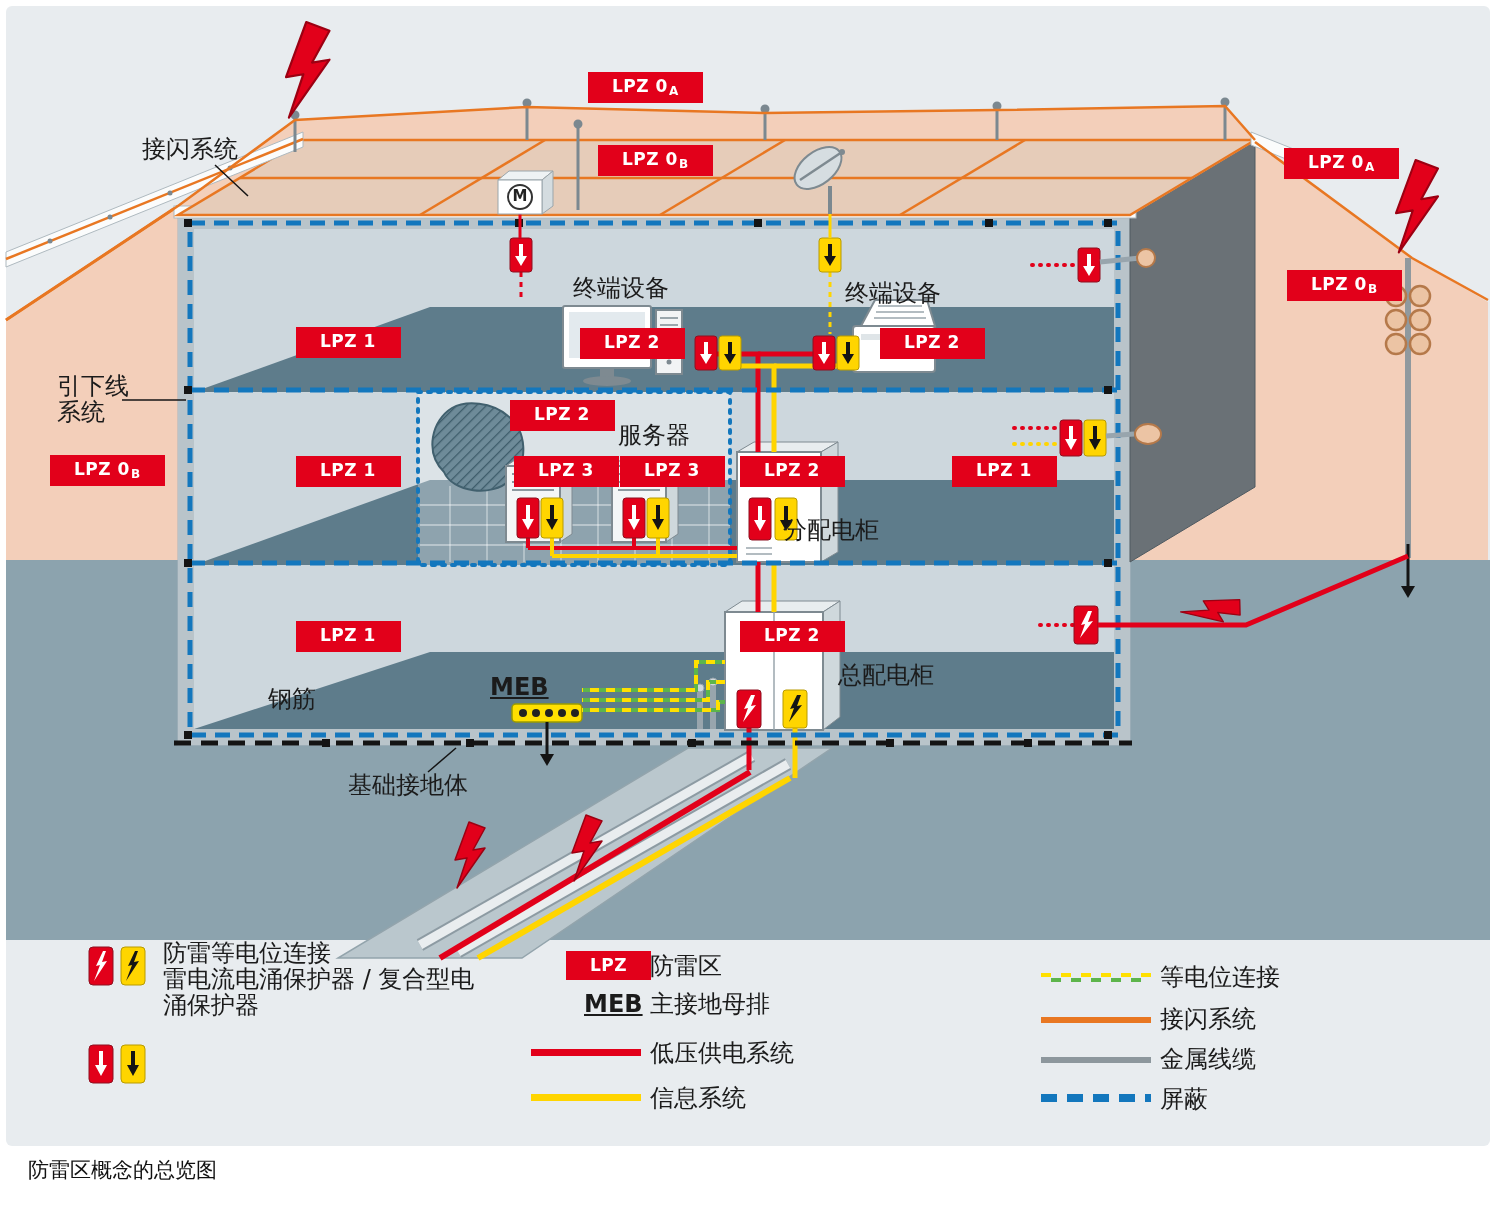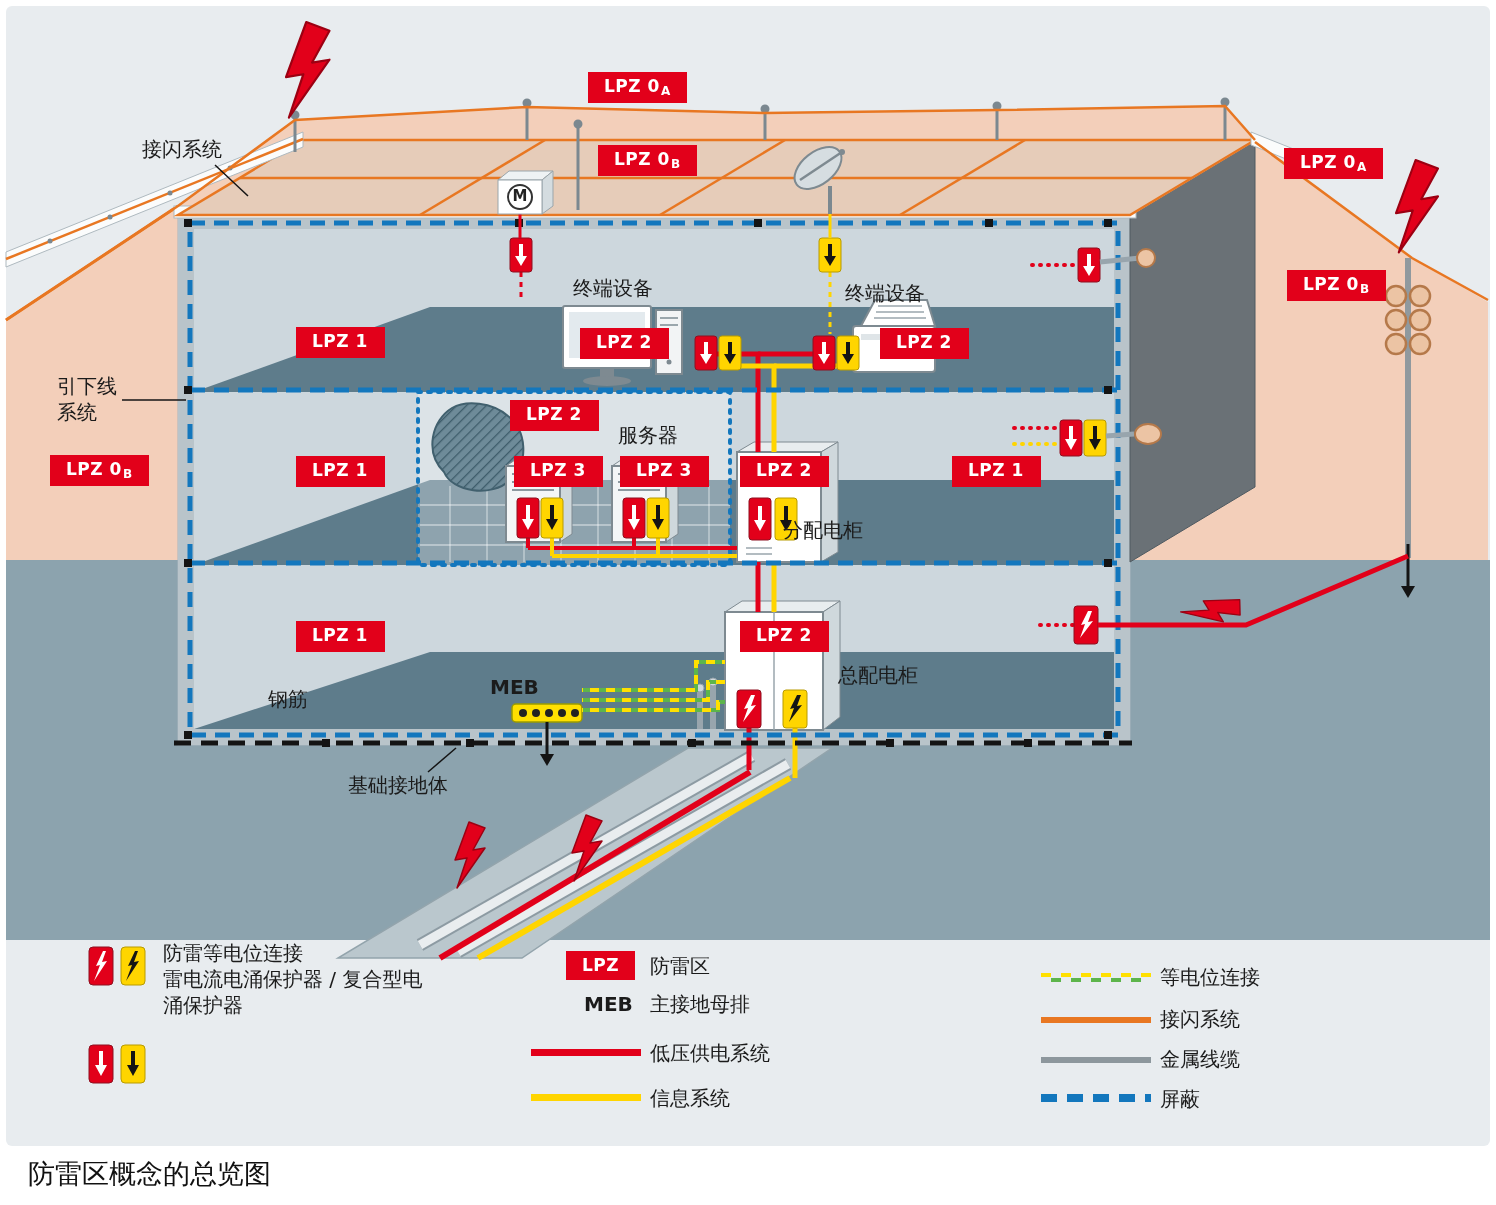--- a/index.html
+++ b/index.html
@@ -1,38 +1,38 @@
 <!DOCTYPE html>
 <html><head>
 <meta charset="utf-8">
 <style>
   html,body{margin:0;padding:0;background:#fff;}
   body{font-family:"DejaVu Sans","Liberation Sans",sans-serif;}
   .stage{position:relative;width:1496px;height:1205px;background:#fff;overflow:hidden;}
   svg.scene{position:absolute;left:0;top:0;display:block;}
   .overlay{position:absolute;left:0;top:0;width:1496px;height:1205px;pointer-events:none;}
   .badge{position:absolute;background:#e2001a;color:#fff;font-weight:bold;font-size:17px;line-height:1;
-         padding:6px 16px;white-space:nowrap;letter-spacing:.5px;}
+         padding:6px 24px;white-space:nowrap;letter-spacing:.5px;}
   .badge .sub{font-size:12px;vertical-align:-3px;margin-left:1px;}
-  .lbl{position:absolute;font-size:20px;color:#1b1b1b;white-space:nowrap;line-height:26px;}
-  .bold{font-weight:bold;}
+  .lbl{position:absolute;font-size:24px;color:#1b1b1b;white-space:nowrap;line-height:26px;}
+  .bold{font-weight:bold;text-decoration:underline;}
   .motor-m{position:absolute;left:511px;top:187px;width:18px;text-align:center;font-size:15px;font-weight:bold;color:#222;}
   .legend-icon{position:absolute;display:block;line-height:0;}
   .swatch{position:absolute;}
   .sw-power{left:531px;top:1049px;width:110px;height:7px;background:#e2001a;}
   .sw-info{left:531px;top:1094px;width:110px;height:7px;background:#ffd500;}
   .sw-bond{left:1041px;top:973px;width:110px;height:9px;
      background-image:repeating-linear-gradient(90deg,#ffe000 0 10px,transparent 10px 20px),
                       repeating-linear-gradient(90deg,transparent 0 10px,#5db54b 10px 20px);
      background-size:100% 4px,100% 4px;background-position:0 0,0 5px;background-repeat:no-repeat;}
   .sw-air{left:1041px;top:1017px;width:110px;height:6px;background:#e87722;}
   .sw-metal{left:1041px;top:1057px;width:110px;height:6px;background:#8d979d;}
   .sw-shield{left:1041px;top:1094px;width:110px;height:8px;
      background:repeating-linear-gradient(90deg,#1377bd 0 16px,transparent 16px 26px);}
-  .caption{position:absolute;left:28px;top:1156px;font-size:27px;color:#111;font-family:Liberation Serif, serif;}
+  .caption{position:absolute;left:28px;top:1156px;font-size:21px;color:#111;font-family:Liberation Serif, serif;}
 </style>
 </head>
 <body>
 
 <div class="stage">
 
 <svg class="scene" width="1496" height="1205" viewBox="0 0 1496 1205">
   <defs>
     <pattern id="hatch" width="7" height="7" patternUnits="userSpaceOnUse" patternTransform="rotate(45)">
       <rect width="7" height="7" fill="#6e8b99"></rect>

